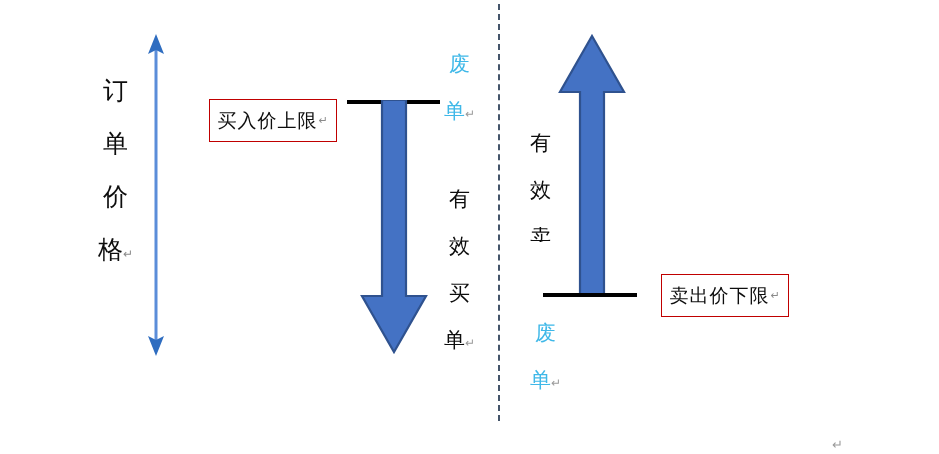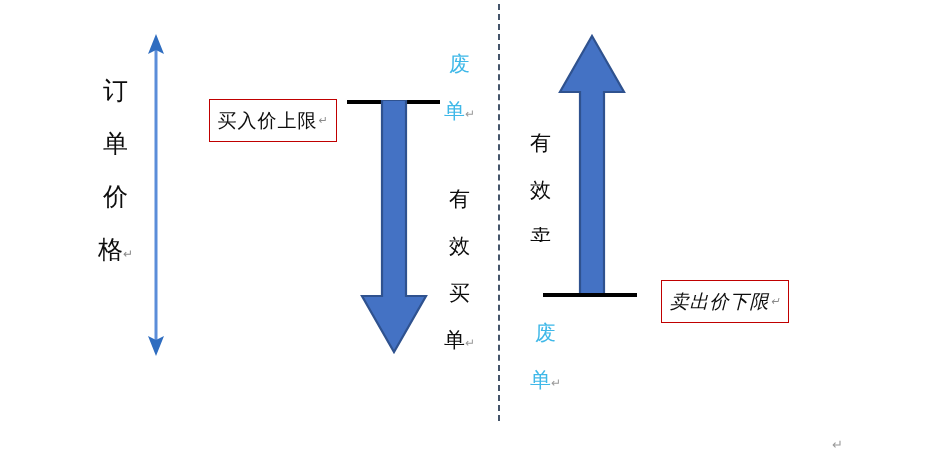--- a/index.html
+++ b/index.html
@@ -58,24 +58,23 @@
     white-space: nowrap;
   }
   #buy-limit-box {
     left: 209px;
     top: 99px;
     width: 126px;
     height: 41px;
   }
   #sell-limit-box {
     left: 661px;
-    top: 280px;
+    top: 274px;
     width: 126px;
     height: 41px;
-    font-style: italic;
   }
   .redbox .pilcrow-inline {
     font-size: 11px;
     color: #8a8a8a;
     margin-left: 1px;
   }
 
   
   .threshold-line {
     background: #000000;

